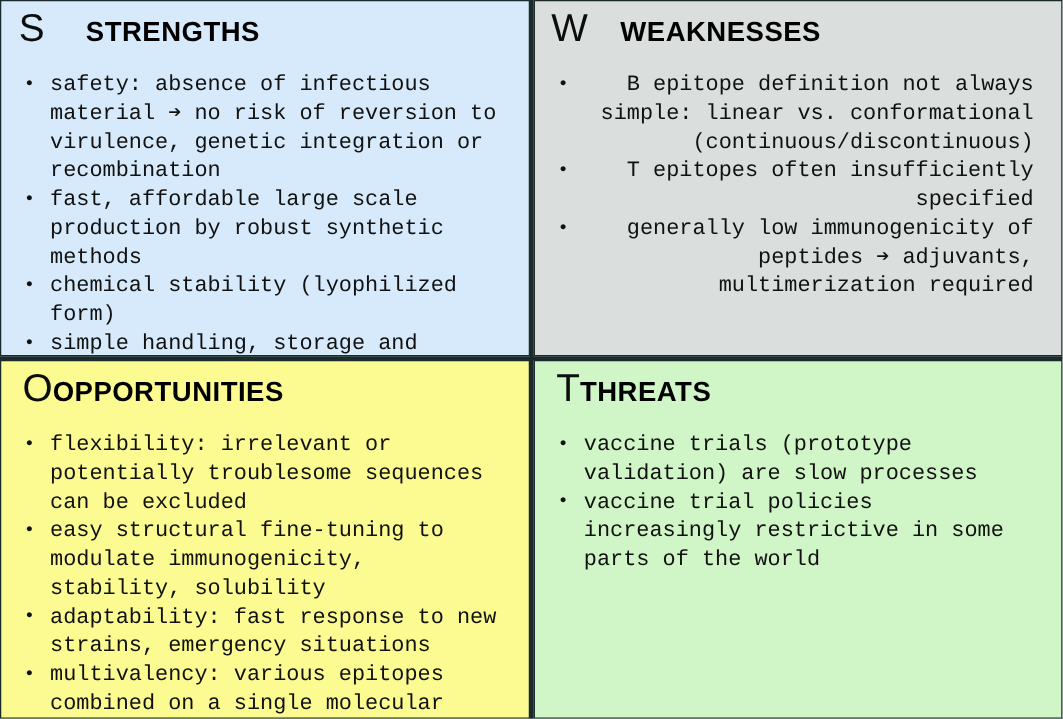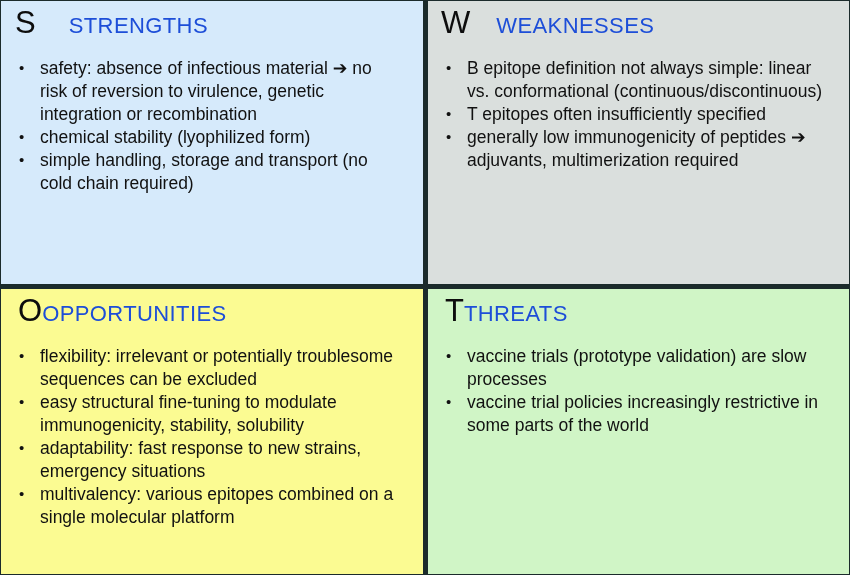--- a/index.html
+++ b/index.html
@@ -42,80 +42,82 @@
     font-size: 31px;
     line-height: 31px;
     font-weight: 400;
     color: #0d0d0d;
     letter-spacing: 0px;
     display: inline-block;
   }
   .q-title {
     font-size: 22px;
     line-height: 22px;
-    font-weight: 400;
-    color: #1d4ed8;
+    font-weight: 700;
+    color: #000000;
     letter-spacing: 0.4px;
     display: inline-block;
   }
   
   .q-strengths .q-letter      { margin-left: 6px; }
   .q-strengths .q-title       { margin-left: 33px; }
   .q-weaknesses .q-letter     { margin-left: 5px; }
   .q-weaknesses .q-title      { margin-left: 26px; }
   .q-opportunities .q-letter  { margin-left: 9px; }
   .q-opportunities .q-title   { }
   .q-threats .q-letter        { margin-left: 9px; }
   .q-threats .q-title         { }
 
   ul.bullets {
     list-style: none;
     margin: 14px;
     padding: 0;
+    font-family: Liberation Mono, monospace;
   }
   ul.bullets > li {
     position: relative;
     font-size: 17.5px;
     line-height: 23px;
     color: #111111;
     margin: 0 0 0 0;
     padding-left: 26px;
   }
   ul.bullets > li::before {
     content: "\2022";
     position: absolute;
     left: 5px;
     top: -1px;
     font-size: 15px;
     line-height: 23px;
     color: #111111;
   }
   
   .q-strengths ul.bullets      { margin-left: 5px; }
-  .q-weaknesses ul.bullets     { margin-left: 5px; }
+  .q-weaknesses ul.bullets     { margin-left: 5px; text-align: right; }
   .q-opportunities ul.bullets  { margin-left: 5px; }
   .q-threats ul.bullets        { margin-left: 5px; }
   .q-threats > ul.bullets      { margin-left: 5px; }
 
   .divider-v, .divider-h, .divider-c {
     background: #1b2b2b;
   }
 </style>
 </head>
 <body>
 
 <div id="swot-matrix">
 
   <div class="quadrant q-strengths">
     <div class="q-header">
       <span class="q-letter">S</span>
       <span class="q-title">STRENGTHS</span>
     </div>
     <ul class="bullets">
       <li>safety: absence of infectious material ➔ no risk of reversion to virulence, genetic integration or recombination</li>
+      <li>fast, affordable large scale production by robust synthetic methods</li>
       <li>chemical stability (lyophilized form)</li>
       <li>simple handling, storage and transport (no cold chain required)</li>
     </ul>
   </div>
 
   <div class="divider-v"></div>
 
   <div class="quadrant q-weaknesses">
     <div class="q-header">
       <span class="q-letter">W</span>

